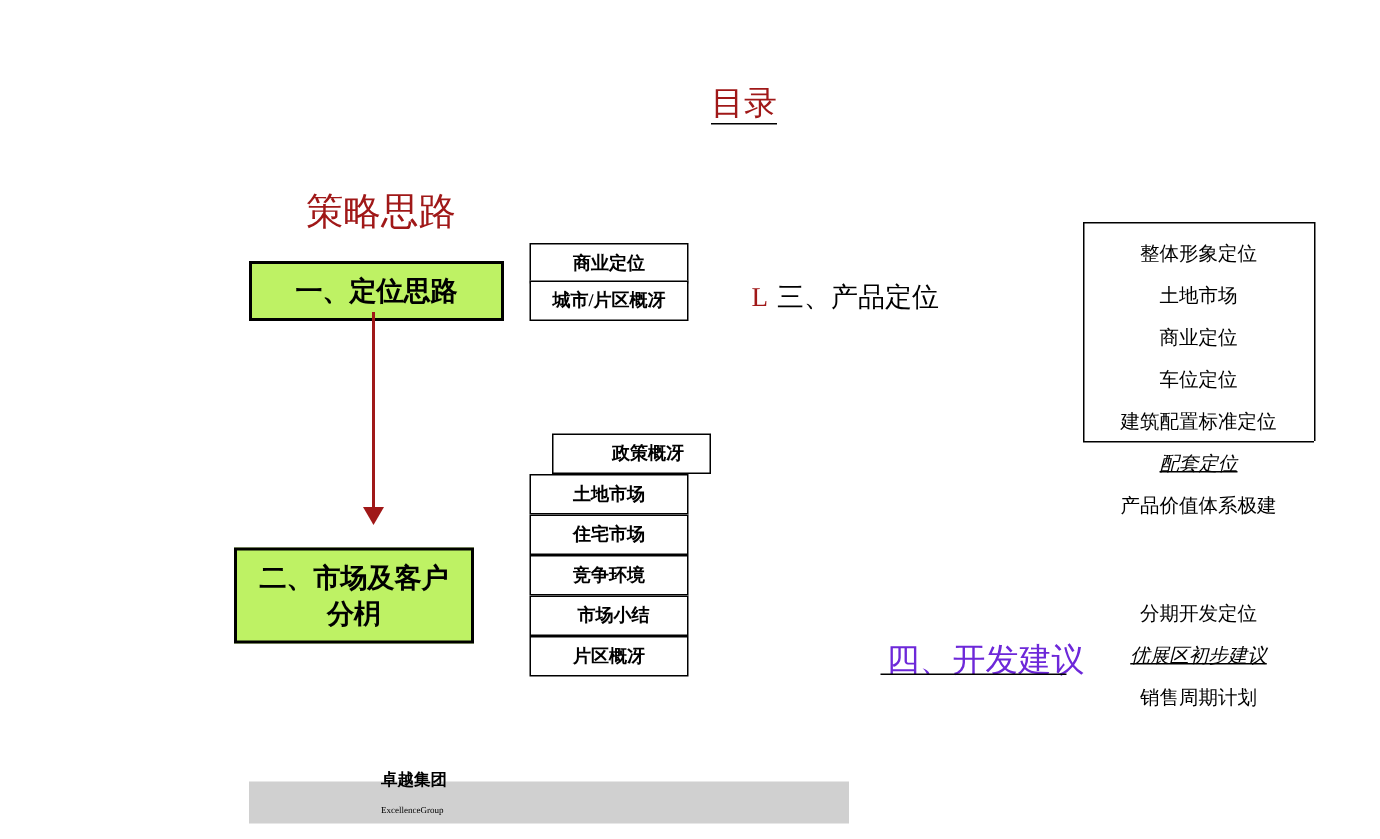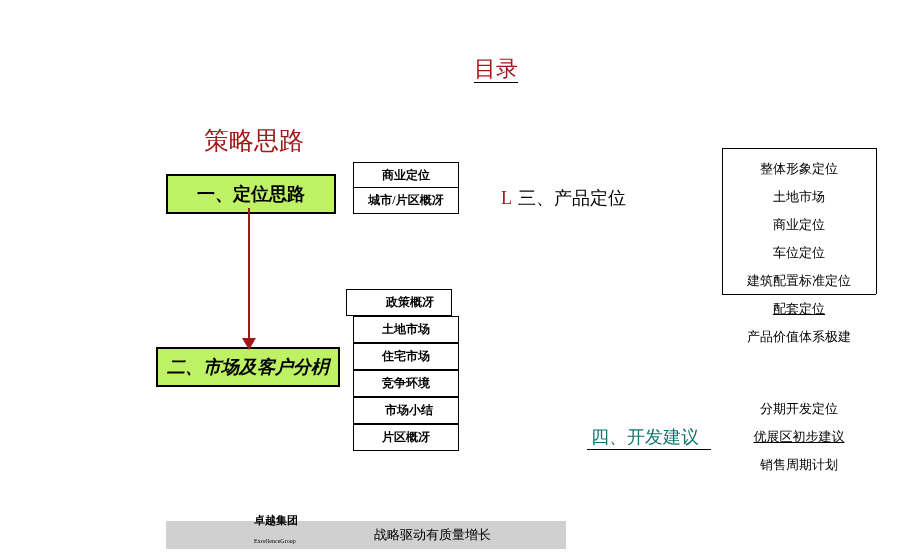--- a/index.html
+++ b/index.html
@@ -37,34 +37,34 @@
   .big-box {
     position: absolute;
     background: #bef264;
     border: 2px solid #000;
     text-align: center;
     font-size: 18px;
     font-weight: bold;
     padding: 6px 8px;
   }
   .box1 { left: 130px; top: 138px; width: 170px; }
-  .box2 { left: 120px; top: 311px; width: 184px; font-style: italic; }
+  .box2 { left: 120px; top: 329px; width: 160px; }
   .small-box {
     position: absolute;
     background: #fff;
     border: 1.5px solid #000;
     text-align: center;
     font-size: 12px;
     font-weight: bold;
     padding: 4px 6px;
     width: 106px;
   }
   .sb1 { left: 317px; top: 126px; }
   .sb2 { left: 317px; top: 151px; }
-  .sb3 { left: 310px; top: 253px; padding-left: 28px; }
+  .sb3 { left: 332px; top: 253px; padding-left: 28px; }
   .sb4 { left: 317px; top: 280px; }
   .sb5 { left: 317px; top: 307px; }
   .sb6 { left: 317px; top: 334px; }
   .sb7 { left: 317px; top: 361px; padding-left: 12px; }
   .sb8 { left: 317px; top: 388px; }
   .arrow-line {
     position: absolute;
     left: 212px;
     top: 172px;
     width: 2px;
@@ -92,22 +92,22 @@
     position: absolute;
     left: 482px;
     top: 150px;
     font-size: 18px;
     color: #000;
   }
   .section4 {
     position: absolute;
     left: 555px;
     top: 389px;
-    font-size: 18px;
-    color: #0f766e;
+    font-size: 22px;
+    color: #6d28d9;
   }
   .section4-underline {
     position: absolute;
     left: 551px;
     top: 413px;
     width: 124px;
     height: 1px;
     background: #000;
   }
   .right-item {
@@ -120,21 +120,21 @@
   .r1 { left: 693px; top: 124px; }
   .r2 { left: 693px; top: 152px; }
   .r3 { left: 693px; top: 180px; }
   .r4 { left: 693px; top: 208px; }
   .r5 { left: 693px; top: 236px; }
   .r6 { left: 693px; top: 264px; }
   .r7 { left: 693px; top: 292px; }
   .r8 { left: 693px; top: 364px; }
   .r9 { left: 693px; top: 392px; }
   .r10 { left: 693px; top: 420px; }
-  .underline-item { text-decoration: underline; }
+  .underline-item { text-decoration: underline; font-style: italic; }
   .right-bracket-top {
     position: absolute;
     left: 686px; top: 112px;
     width: 154px; height: 1px; background: #000;
   }
   .right-bracket-bottom {
     position: absolute;
     left: 686px; top: 258px;
     width: 154px; height: 1px; background: #000;
   }
@@ -219,14 +219,13 @@
 
 <div class="right-item r8">分期开发定位</div>
 <div class="right-item r9 underline-item">优展区初步建议</div>
 <div class="right-item r10">销售周期计划</div>
 
 <div class="footer-bar">
   <div class="footer-logo">
     <span>卓越集团</span>
     <span class="footer-logo-sub">ExcellenceGroup</span>
   </div>
-  <div class="footer-text">战略驱动有质量增长</div>
 </div>
 
 </body></html>

